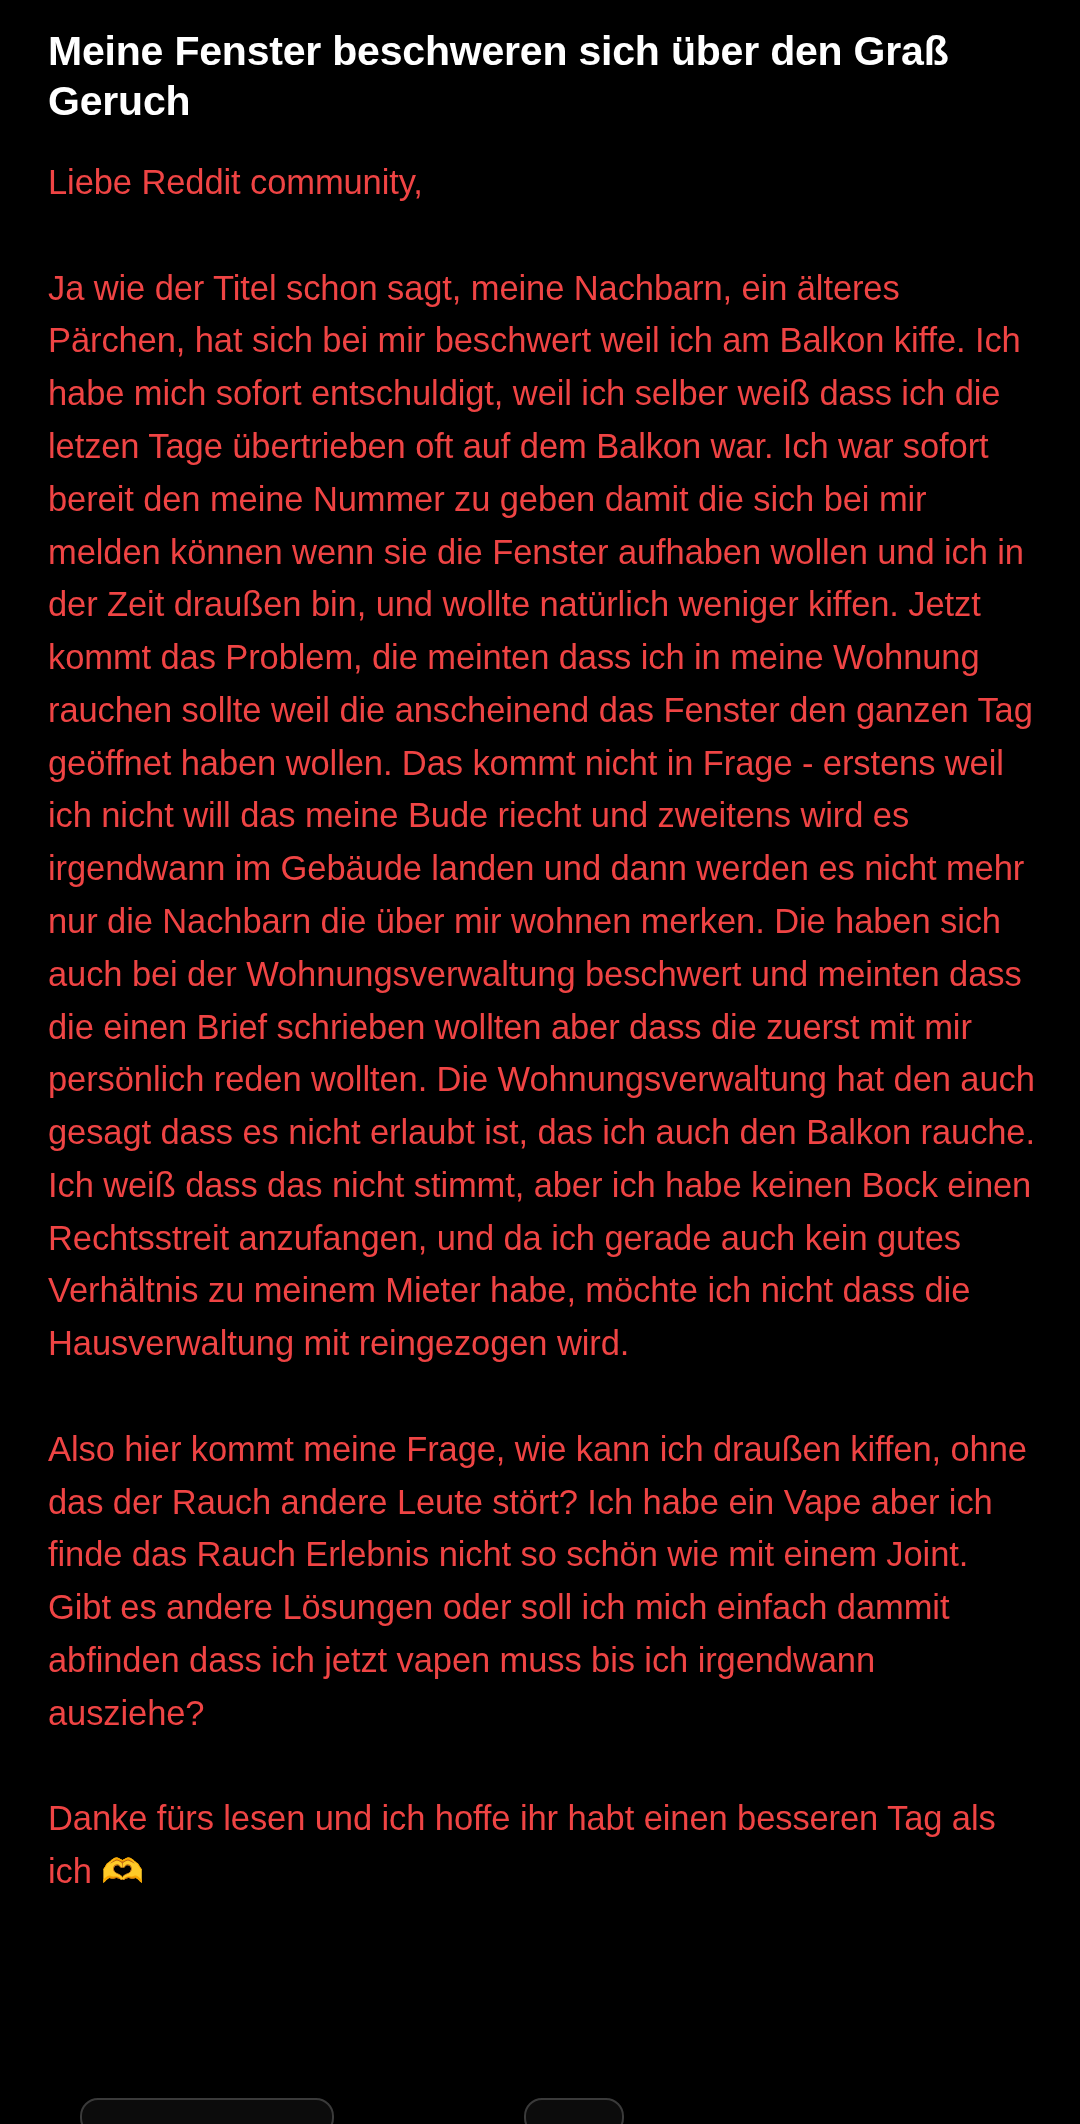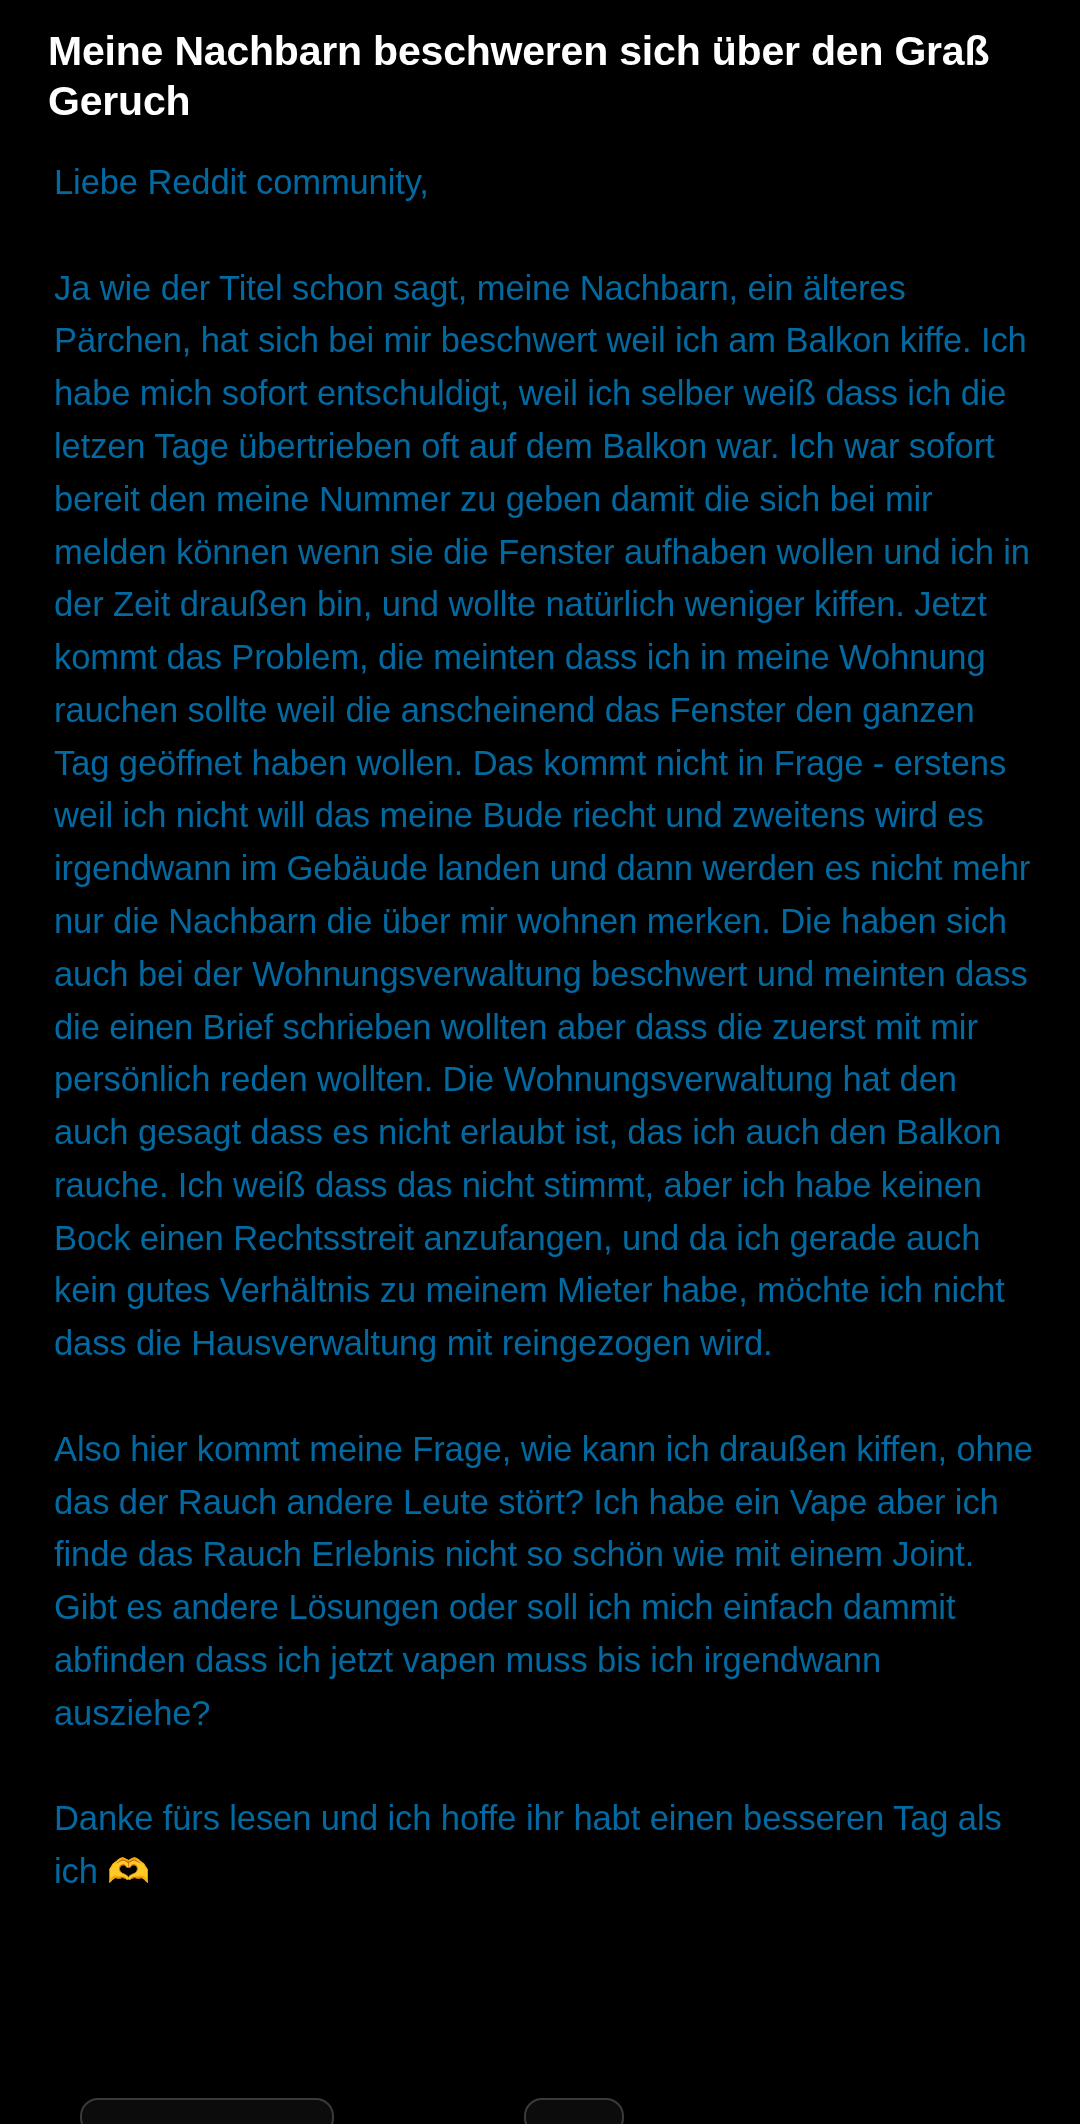--- a/index.html
+++ b/index.html
@@ -22,23 +22,23 @@
     font-size: 41px;
     line-height: 1.22;
     font-weight: bold;
     color: #ffffff;
     margin: 0 0 30px 0;
     letter-spacing: -0.2px;
   }
   .post-body {
     font-size: 34.5px;
     line-height: 1.53;
-    color: #0369a1;
+    color: #ef4444;
     white-space: pre-wrap;
-    margin: 6px;
+    margin: 0;
     letter-spacing: -0.1px;
     word-wrap: break-word;
   }
   .bottom-bar {
     position: absolute;
     left: 0;
     bottom: 0;
     width: 1080px;
     height: 26px;
     display: flex;
@@ -62,21 +62,21 @@
     color: #e0b050;
     font-size: 30px;
     line-height: 30px;
     text-align: center;
   }
 </style>
 </head>
 <body>
 
 <div class="post">
-  <h1 class="post-title">Meine Nachbarn beschweren sich über den Graß Geruch</h1>
+  <h1 class="post-title">Meine Fenster beschweren sich über den Graß Geruch</h1>
   <div class="post-body">Liebe Reddit community,
 
 Ja wie der Titel schon sagt, meine Nachbarn, ein älteres Pärchen, hat sich bei mir beschwert weil ich am Balkon kiffe. Ich habe mich sofort entschuldigt, weil ich selber weiß dass ich die letzen Tage übertrieben oft auf dem Balkon war. Ich war sofort bereit den meine Nummer zu geben damit die sich bei mir melden können wenn sie die Fenster aufhaben wollen und ich in der Zeit draußen bin, und wollte natürlich weniger kiffen. Jetzt kommt das Problem, die meinten dass ich in meine Wohnung rauchen sollte weil die anscheinend das Fenster den ganzen Tag geöffnet haben wollen. Das kommt nicht in Frage - erstens weil ich nicht will das meine Bude riecht und zweitens wird es irgendwann im Gebäude landen und dann werden es nicht mehr nur die Nachbarn die über mir wohnen merken. Die haben sich auch bei der Wohnungsverwaltung beschwert und meinten dass die einen Brief schrieben wollten aber dass die zuerst mit mir persönlich reden wollten. Die Wohnungsverwaltung hat den auch gesagt dass es nicht erlaubt ist, das ich auch den Balkon rauche. Ich weiß dass das nicht stimmt, aber ich habe keinen Bock einen Rechtsstreit anzufangen, und da ich gerade auch kein gutes Verhältnis zu meinem Mieter habe, möchte ich nicht dass die Hausverwaltung mit reingezogen wird.
 
 Also hier kommt meine Frage, wie kann ich draußen kiffen, ohne das der Rauch andere Leute stört? Ich habe ein Vape aber ich finde das Rauch Erlebnis nicht so schön wie mit einem Joint. Gibt es andere Lösungen oder soll ich mich einfach dammit abfinden dass ich jetzt vapen muss bis ich irgendwann ausziehe?
 
 Danke fürs lesen und ich hoffe ihr habt einen besseren Tag als ich 🫶</div>
 </div>
 
 <div class="bottom-bar">

